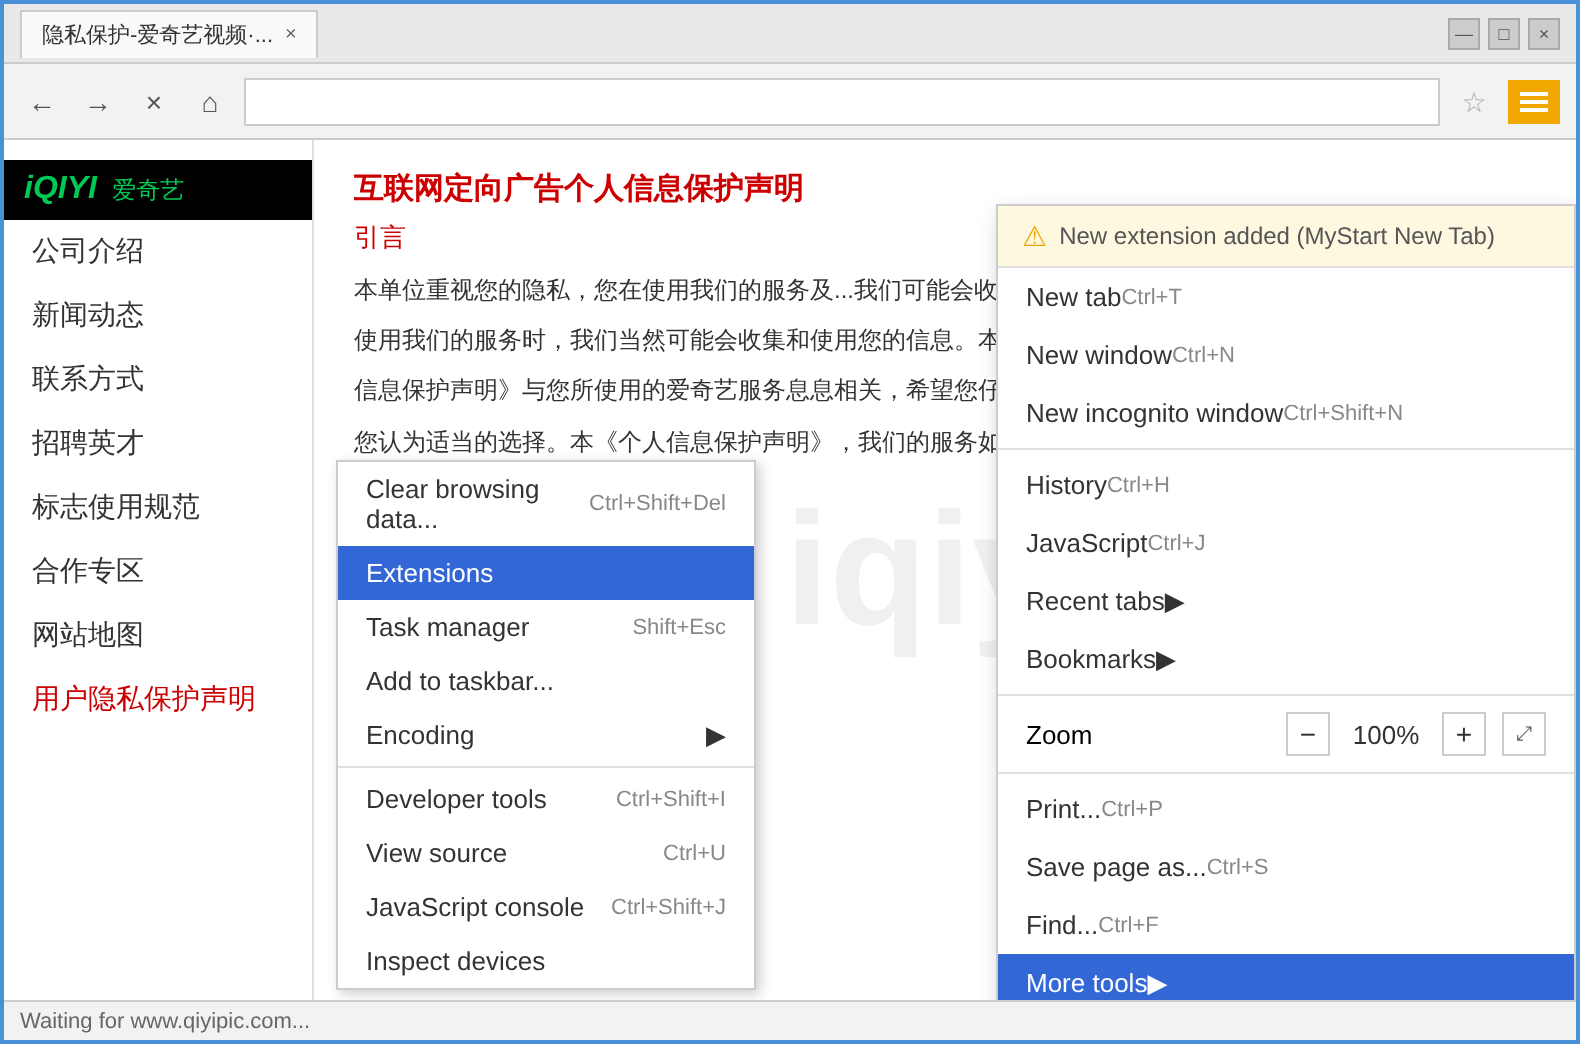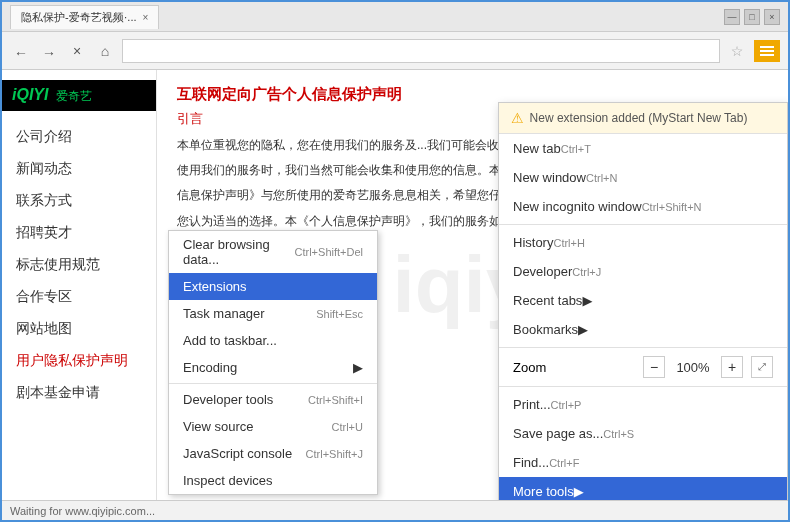--- a/index.html
+++ b/index.html
@@ -133,21 +133,20 @@
       width: 155px;
       background: white;
       border-right: 1px solid #e0e0e0;
       padding: 10px 0;
       overflow-y: auto;
     }
 
     .iqiyi-header {
       background: #000;
       padding: 6px 10px;
-      margin-bottom: 10px;
     }
 
     .sidebar-item {
       padding: 7px 14px;
       font-size: 14px;
       color: #333;
       cursor: pointer;
     }
     .sidebar-item.active { color: #c00; }
 
@@ -380,21 +379,20 @@
         </div>
       </div>
       <div class="sidebar-item">公司介绍</div>
       <div class="sidebar-item">新闻动态</div>
       <div class="sidebar-item">联系方式</div>
       <div class="sidebar-item">招聘英才</div>
       <div class="sidebar-item">标志使用规范</div>
       <div class="sidebar-item">合作专区</div>
       <div class="sidebar-item">网站地图</div>
       <div class="sidebar-item active">用户隐私保护声明</div>
-      <div class="sidebar-item">剧本基金申请</div>
     </div>
 
     <div class="main-content">
       <div class="watermark">iqiyi</div>
       <div class="page-heading">互联网定向广告个人信息保护声明</div>
       <div class="page-subheading">引言</div>
       <div class="page-text">本单位重视您的隐私，您在使用我们的服务及...我们可能会收集和使用您的信</div>
       <div class="page-text">使用我们的服务时，我们当然可能会收集和使用您的信息。本《个人</div>
       <div class="page-text">信息保护声明》与您所使用的爱奇艺服务息息相关，希望您仔细阅读，在确</div>
       <div class="page-text">您认为适当的选择。本《个人信息保护声明》，我们的服务如何运</div>
@@ -456,21 +454,21 @@
       <div class="dd-item">
         <span>New incognito window</span>
         <span class="shortcut">Ctrl+Shift+N</span>
       </div>
       <hr class="dd-divider">
       <div class="dd-item">
         <span>History</span>
         <span class="shortcut">Ctrl+H</span>
       </div>
       <div class="dd-item">
-        <span>Developer</span>
+        <span>JavaScript</span>
         <span class="shortcut">Ctrl+J</span>
       </div>
       <div class="dd-item">
         <span>Recent tabs</span>
         <span>▶</span>
       </div>
       <div class="dd-item">
         <span>Bookmarks</span>
         <span>▶</span>
       </div>

